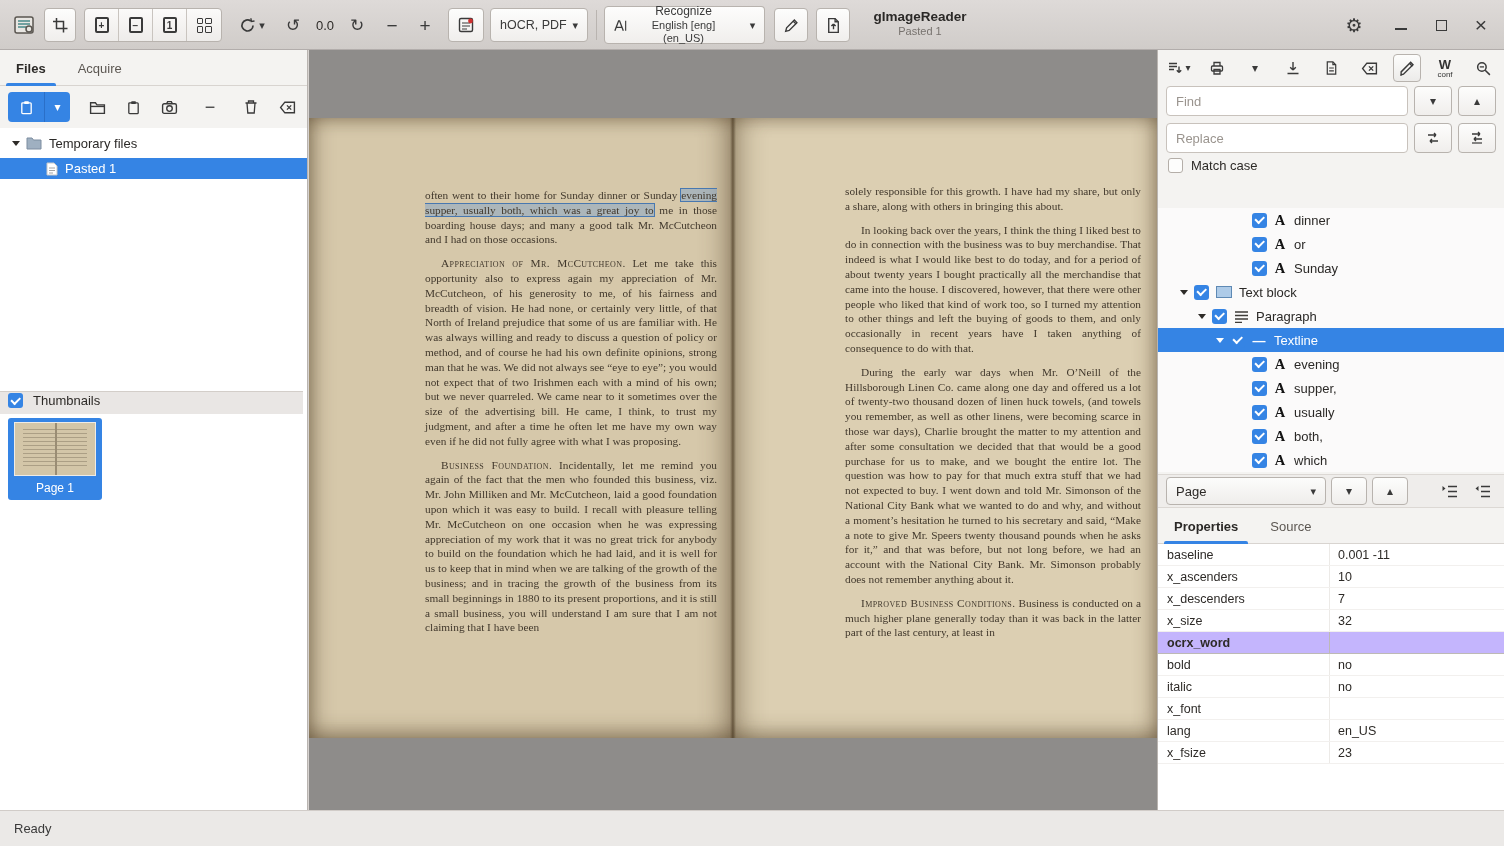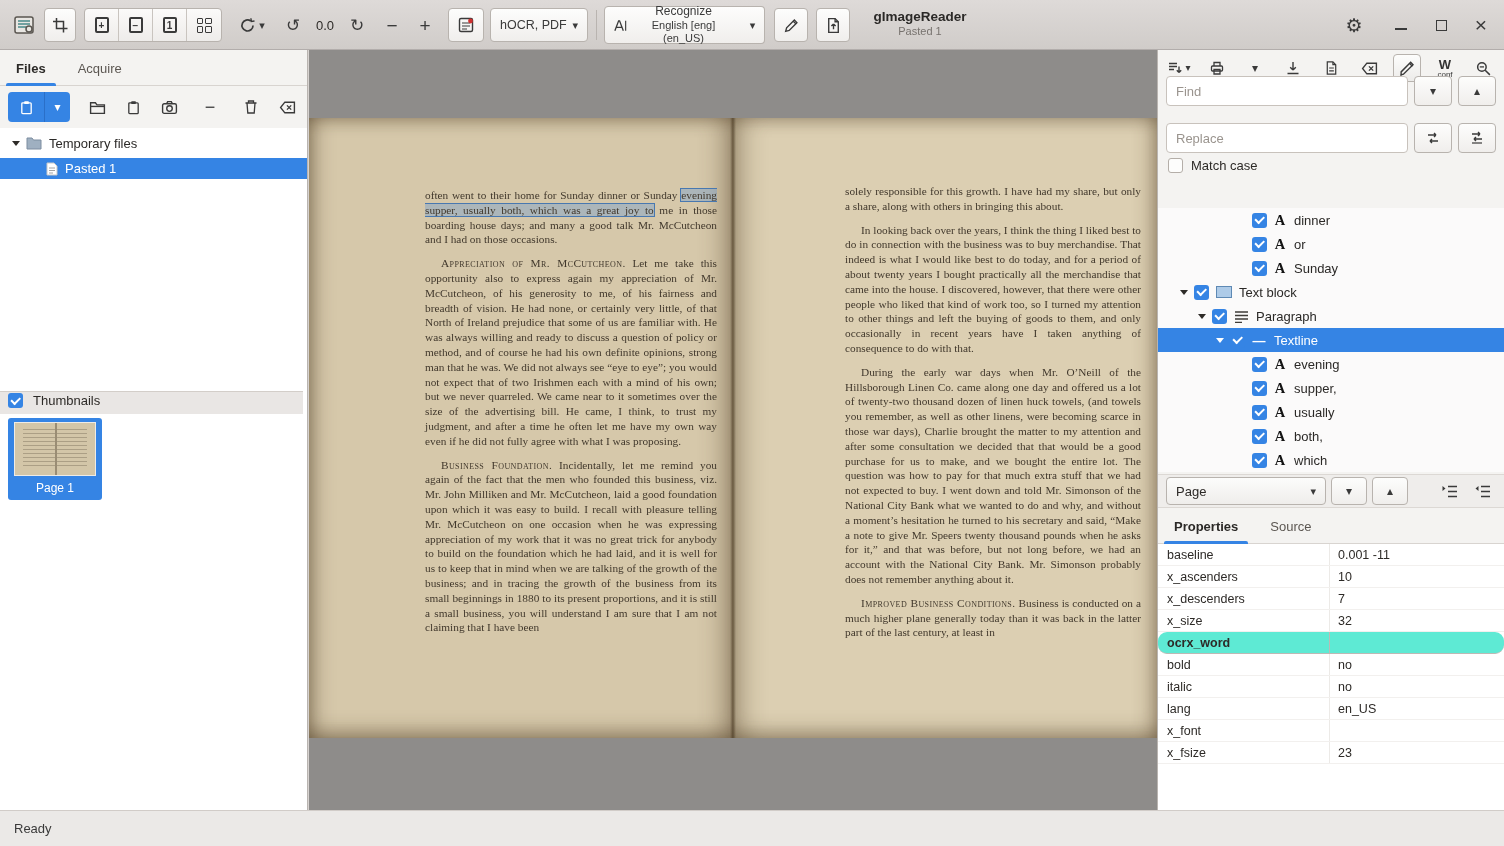--- a/index.html
+++ b/index.html
@@ -138,21 +138,21 @@
     padding:0 8px; gap:5px; }
   .combo { height:28px; border:1px solid #b8b3ae; border-radius:4px; background:linear-gradient(#fcfcfb,#efedeb);
     display:flex; align-items:center; padding:0 9px; font-size:13px; gap:8px; }
   .combo .chev { margin-left:auto; font-size:11px; color:#3a3a3a; }
   .rp-tabs { position:absolute; top:458px; left:0; right:0; height:36px; border-bottom:1px solid #d8d4d0;
     display:flex; background:#f4f3f1; }
   .ptable { position:absolute; top:494px; left:0; right:0; bottom:0; background:#ffffff; font-size:12.5px; }
   .prow { display:flex; height:22px; align-items:center; border-bottom:1px solid #f2f0ee; }
   .pkey { width:172px; padding-left:9px; border-right:1px solid #eceae7; height:100%; display:flex; align-items:center; }
   .pval { padding-left:8px; }
-  .prow.hdr { background:#5eead4; border-bottom:1px solid #bdb9b5;border-radius:9px; }
+  .prow.hdr { background:#c4b5fd; border-bottom:1px solid #bdb9b5; }
   .prow.hdr .pkey { font-weight:bold; border-right:1px solid #bdb9b5; }
 
   
   .statusbar { position:absolute; left:0; bottom:0; width:1504px; height:36px; background:#ebe9e7;
     border-top:1px solid #d1ccc8; display:flex; align-items:center; padding:0 14px; font-size:13px; color:#3a3a3a; }
 
   svg { display:block; }
 </style>
 </head>
 <body>
@@ -463,21 +463,21 @@
         <span>
           <svg width="17" height="17" viewBox="0 0 16 16" fill="none" stroke="#3a3a3a" stroke-width="1.4">
               <circle cx="6.5" cy="6.5" r="4"></circle>
               <path d="M9.6 9.6L14 14"></path>
               <path d="M4.5 6.5h4" stroke-width="1.2"></path>
             </svg>
         </span>
       </button>
     </div>
 
-    <div class="search-row" style="top:26px;">
+    <div class="search-row" style="top:36px;">
       <input class="search" placeholder="Find" style="">
       <button class="sqbtn glyph" style="font-size:12px;">▾</button>
       <button class="sqbtn glyph" style="font-size:12px;">▴</button>
     </div>
 
     <div class="search-row" style="top:73px;">
       <input class="search" placeholder="Replace" style="">
       <button class="sqbtn">
         <span>
           <svg width="16" height="16" viewBox="0 0 16 16" fill="none" stroke="#3a3a3a" stroke-width="1.4">
@@ -622,26 +622,26 @@
       </div>
       <div class="prow">
         <span class="pkey">bold</span>
         <span class="pval">no</span>
       </div>
       <div class="prow">
         <span class="pkey">italic</span>
         <span class="pval">no</span>
       </div>
       <div class="prow">
+        <span class="pkey">x_font</span>
+        <span class="pval"></span>
+      </div>
+      <div class="prow">
         <span class="pkey">lang</span>
         <span class="pval">en_US</span>
-      </div>
-      <div class="prow">
-        <span class="pkey">x_font</span>
-        <span class="pval"></span>
       </div>
       <div class="prow">
         <span class="pkey">x_fsize</span>
         <span class="pval">23</span>
       </div>
     </div>
   </aside>
 
   <footer class="statusbar">
     <span>Ready</span>

